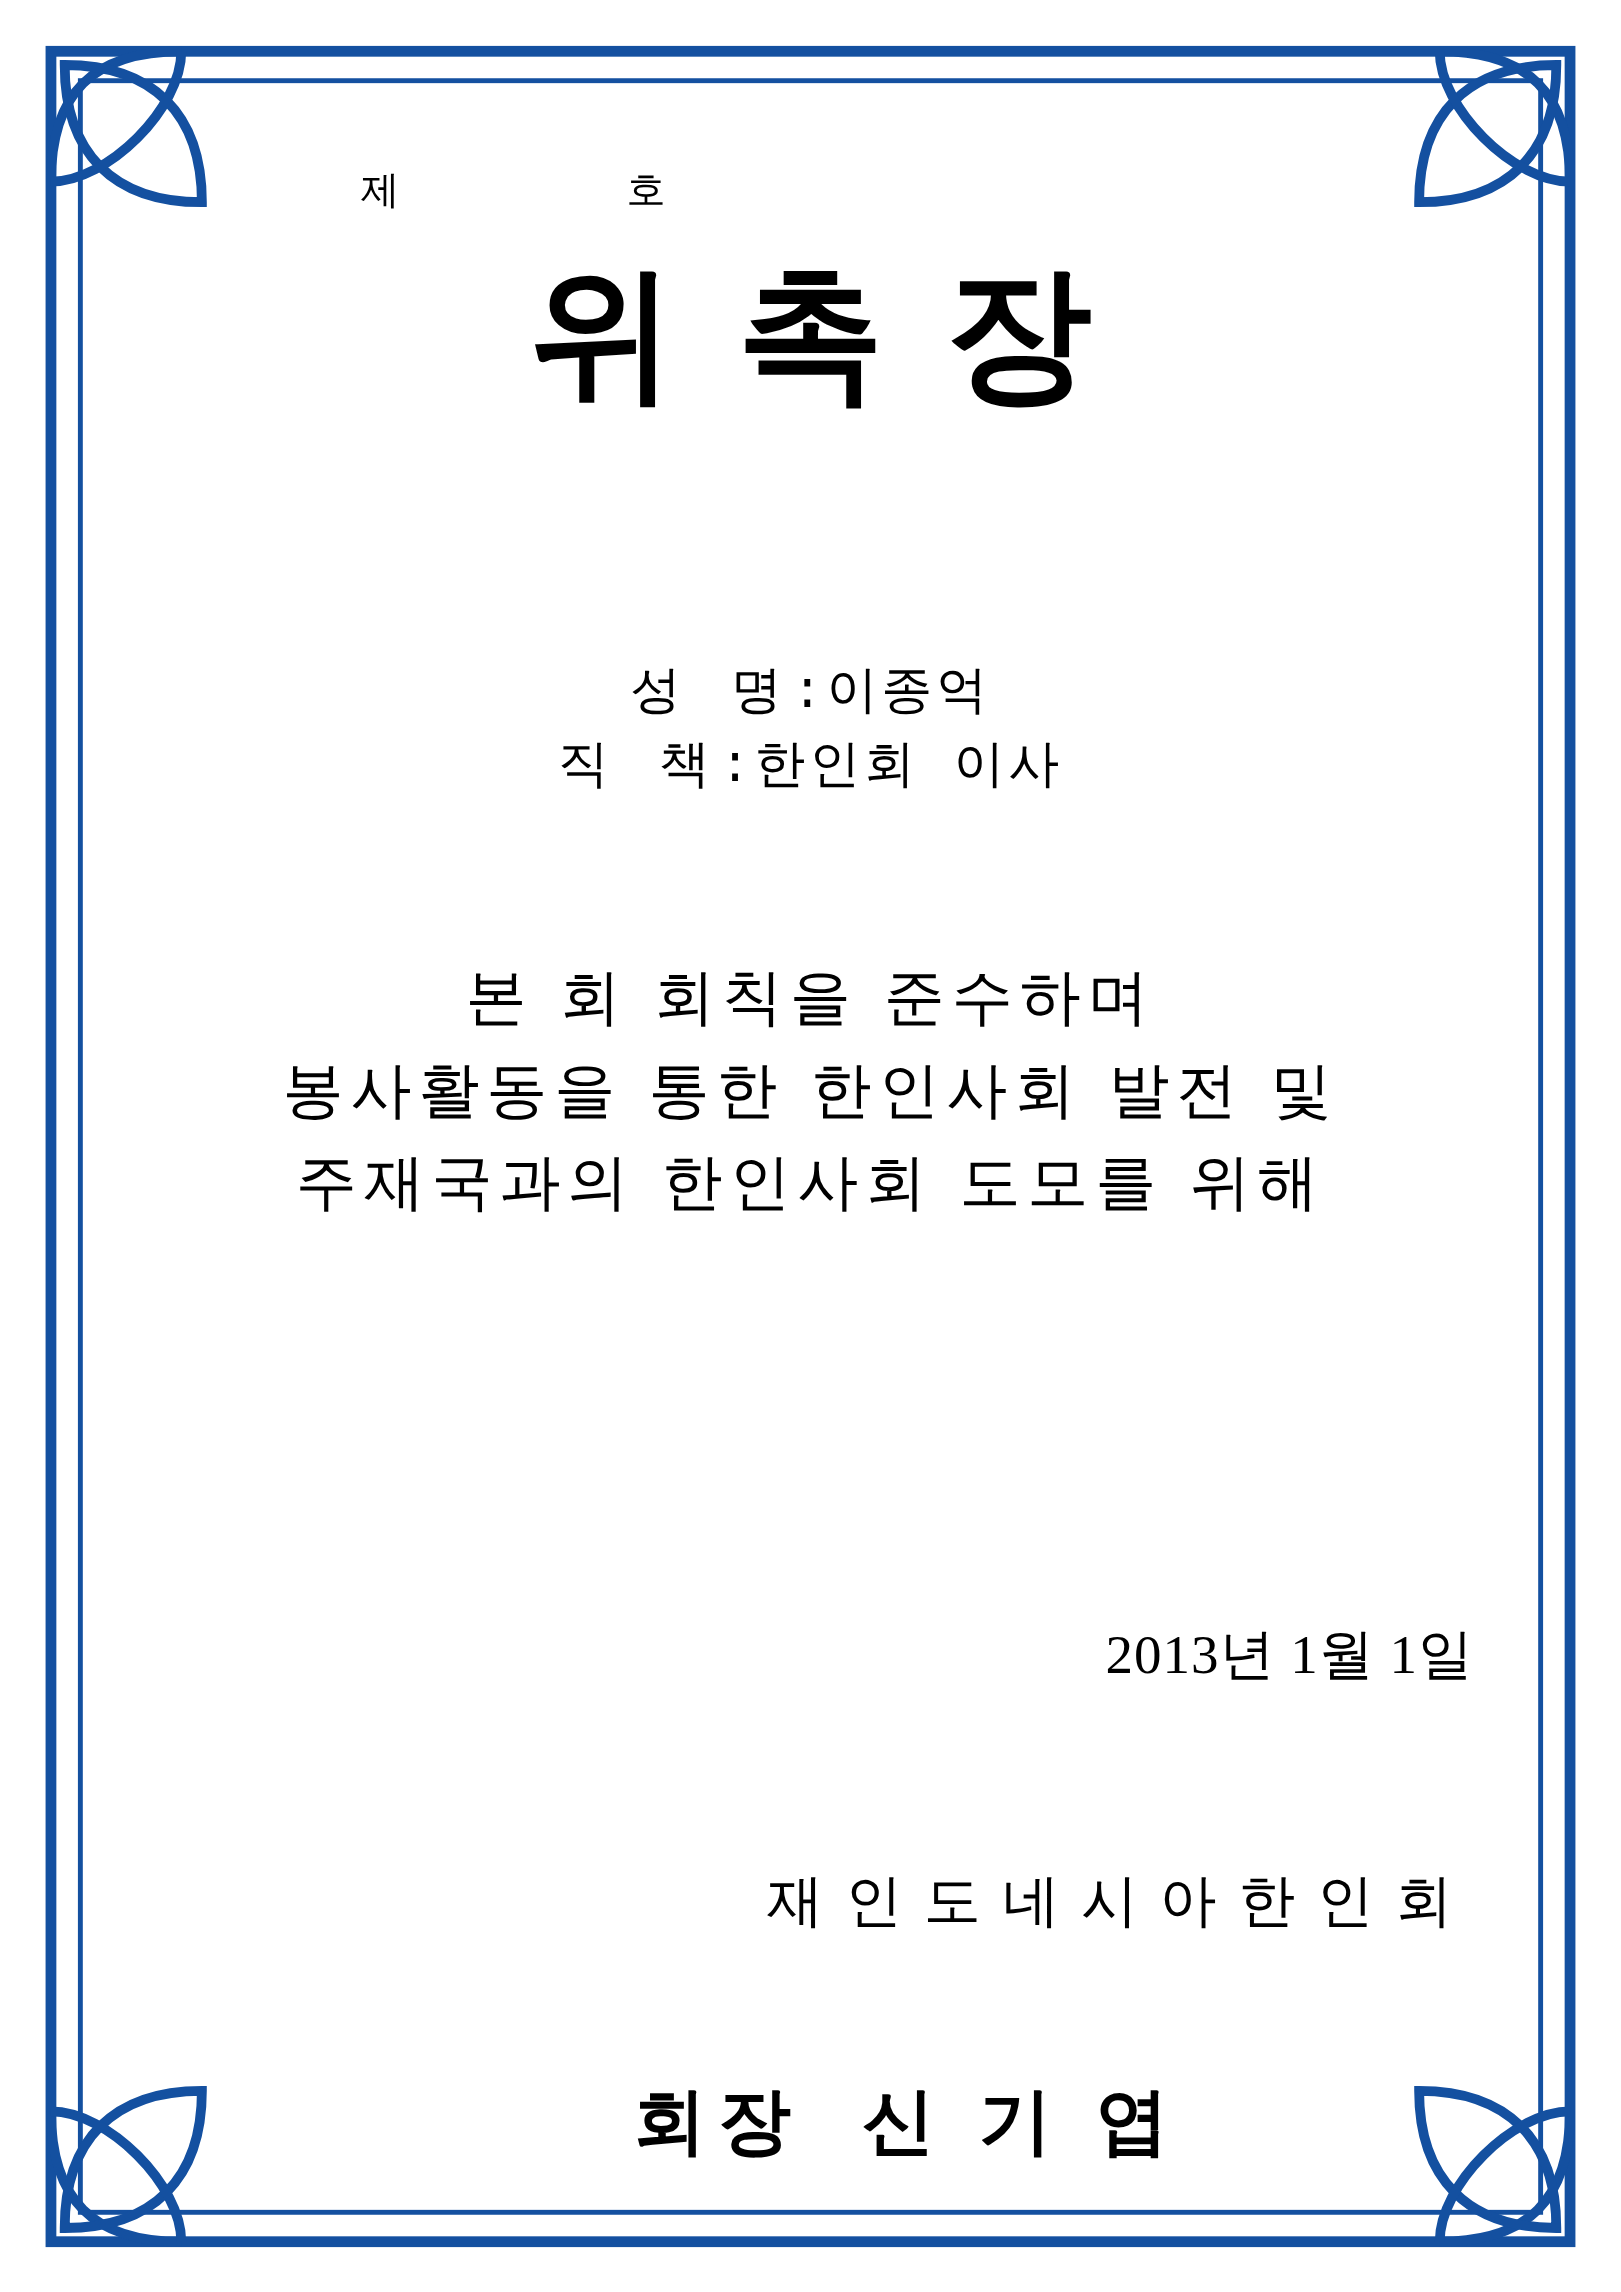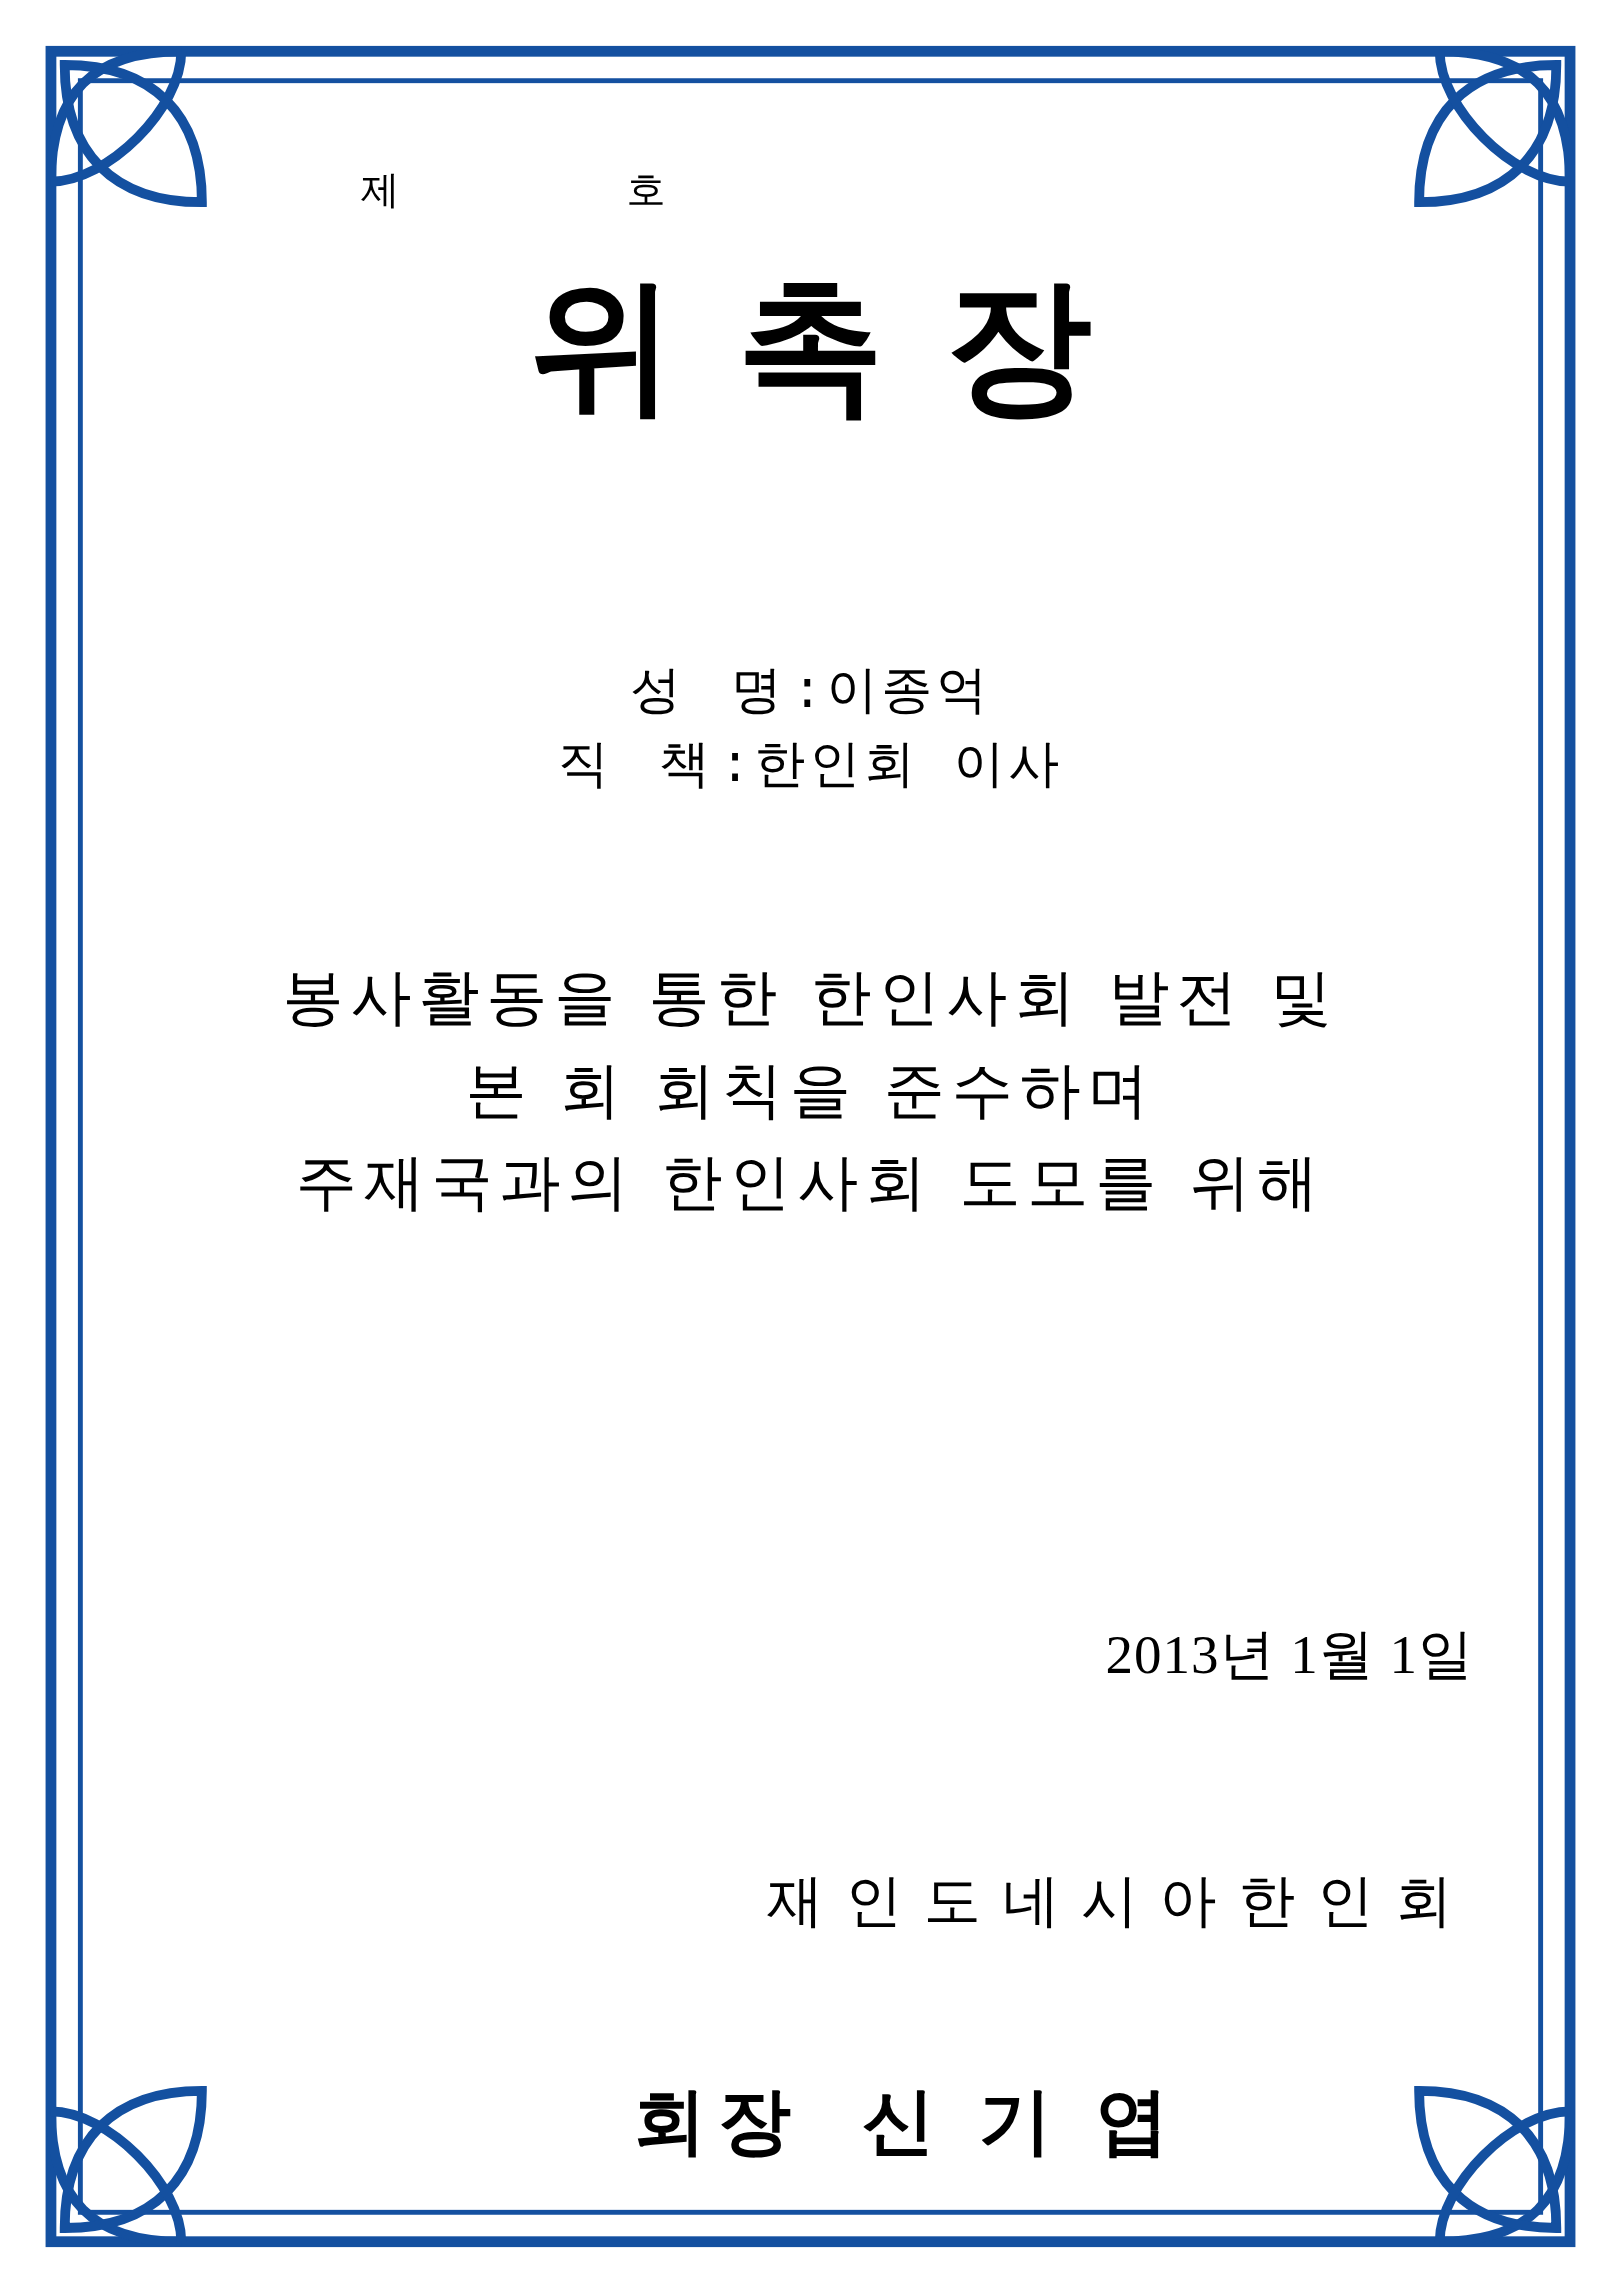--- a/index.html
+++ b/index.html
@@ -58,21 +58,21 @@
   .cert-title {
     position: absolute;
     left: 0;
     top: 196px;
     width: 1327px;
     text-align: center;
     font-size: 147px;
     font-weight: bold;
     letter-spacing: 61px;
     text-indent: 61px;
-    font-family: Liberation Sans, sans-serif;
+    font-family: Liberation Mono, monospace;
     line-height: 1.1;
   }
 
   .recipient {
     position: absolute;
     left: 0;
     top: 588px;
     width: 1327px;
     text-align: center;
     font-size: 51px;
@@ -186,22 +186,22 @@
     <div class="recipient">
       <div>
         <span class="field-label">성 명</span><span>:</span><span>이종억</span>
       </div>
       <div>
         <span class="field-label">직 책</span><span>:</span><span>한인회 이사</span>
       </div>
     </div>
 
     <div class="body-text">
+      <div>본 회 회칙을 준수하며</div>
       <div>봉사활동을 통한 한인사회 발전 및</div>
-      <div>본 회 회칙을 준수하며</div>
       <div>주재국과의 한인사회 도모를 위해</div>
     </div>
 
     <div class="date-line">2013년 1월 1일</div>
 
     <div class="org-name">재인도네시아한인회</div>
 
     <div class="signer">
       <span>회장</span><span class="sgap"></span><span>신 기 엽</span>
     </div>

